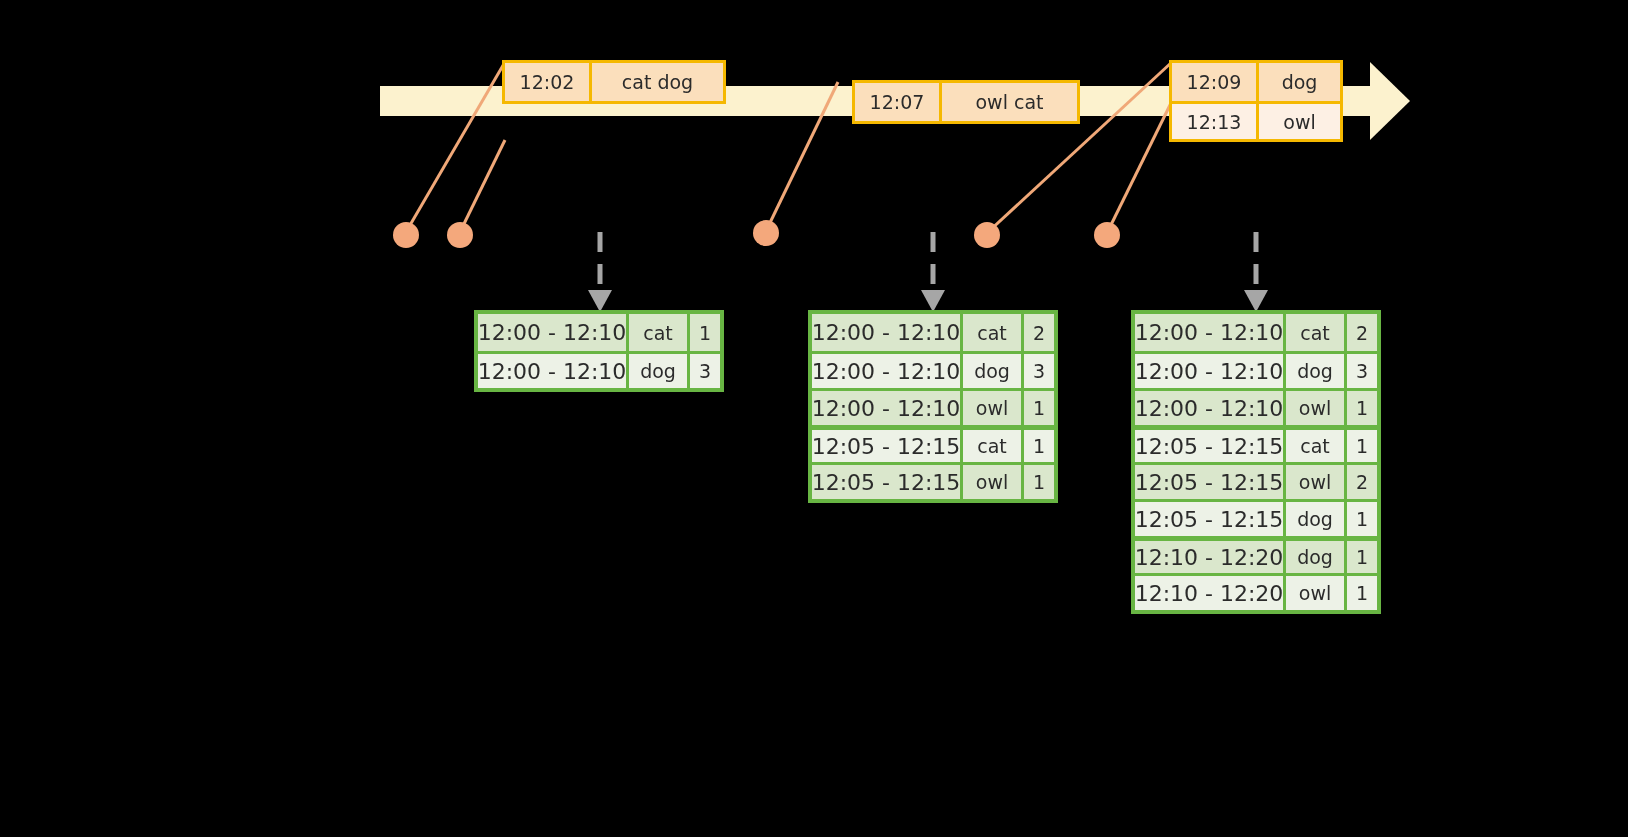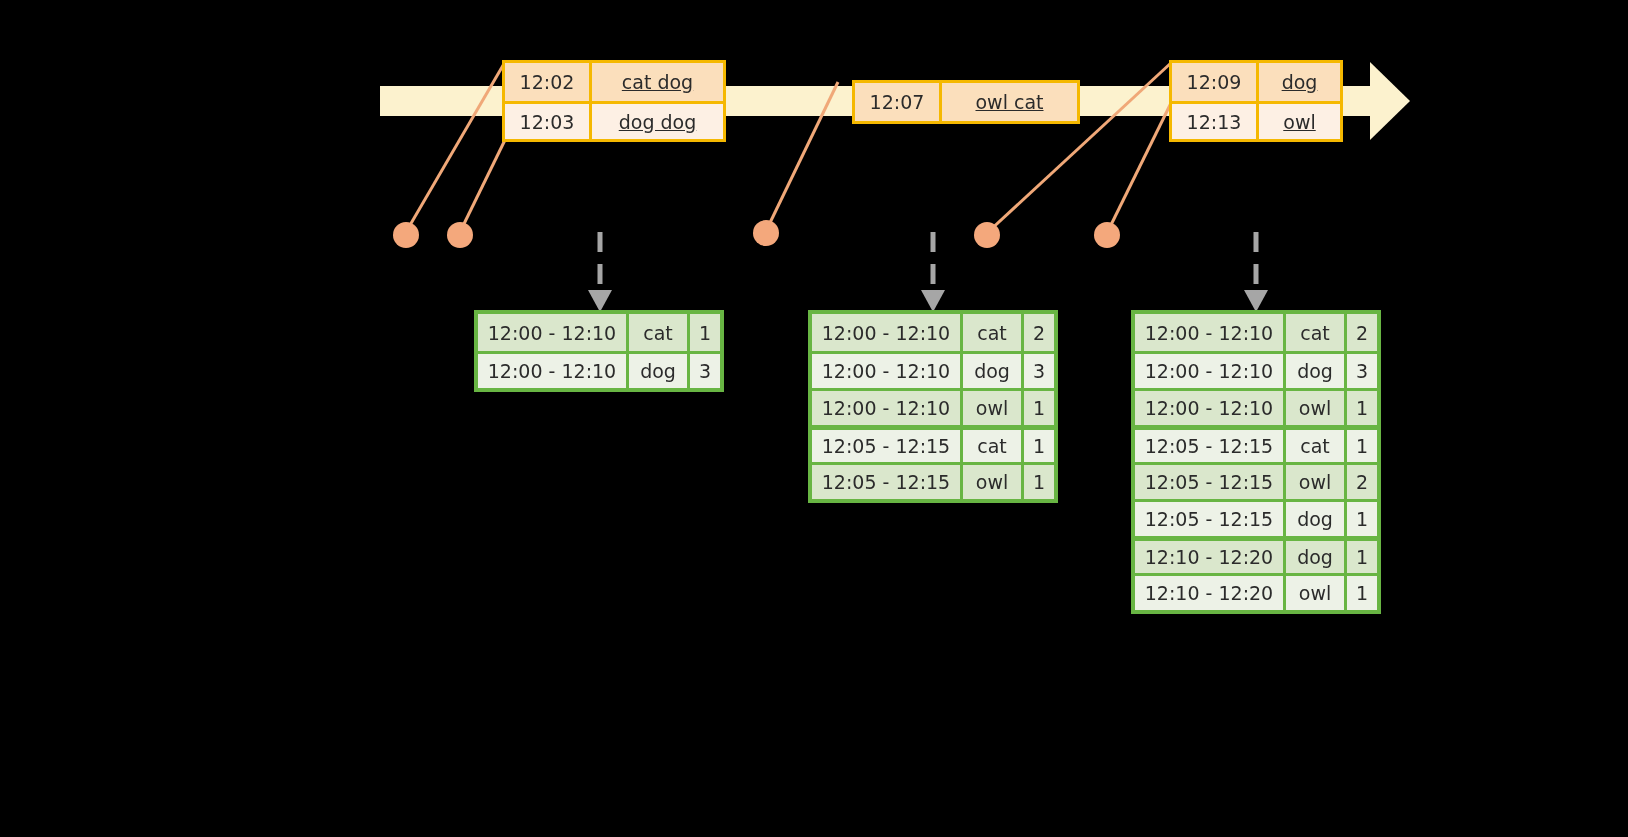--- a/index.html
+++ b/index.html
@@ -10,30 +10,30 @@
 
   
   .evt-box{position:absolute;border:3px solid #F5B800;box-sizing:border-box;}
   .evt-row{display:flex;height:38px;box-sizing:border-box;}
   .evt-row + .evt-row{border-top:3px solid #F5B800;}
   .evt-row.shade-a{background:#FBDFBC;}
   .evt-row.shade-b{background:#FDF0E4;}
   .evt-time{width:84px;display:flex;align-items:center;justify-content:center;
             border-right:3px solid #F5B800;color:#2b2b2b;font-size:19px;}
   .evt-words{flex:1;display:flex;align-items:center;justify-content:center;
-             color:#2b2b2b;font-size:19px;padding:0 18px;white-space:nowrap;text-decoration:underline;}
+             color:#2b2b2b;font-size:19px;padding:0 18px;white-space:nowrap;}
 
   
   .res-table{position:absolute;border:4px solid #68B543;box-sizing:border-box;
              background:#68B543;}
   .res-row{display:flex;height:37px;box-sizing:border-box;}
   .res-row.shade-a{background:#DAE7CC;}
   .res-row.shade-b{background:#EDF2E7;}
   .res-win{display:flex;align-items:center;justify-content:center;
-           color:#2b2b2b;font-size:19px;white-space:nowrap;}
+           color:#2b2b2b;font-size:22px;white-space:nowrap;}
   .res-word{display:flex;align-items:center;justify-content:center;
             color:#2b2b2b;font-size:19px;border-left:3px solid #68B543;}
   .res-cnt{display:flex;align-items:center;justify-content:center;
            color:#2b2b2b;font-size:19px;border-left:3px solid #68B543;}
   .res-row + .res-row{border-top:3px solid #68B543;}
   .res-row.grp-sep{border-top-width:5px;}
 </style>
 </head>
 <body>
 
@@ -63,24 +63,20 @@
     <polygon points="921,290 945,290 933,312" fill="#A6A6A6"></polygon>
 
     <line x1="1256" y1="232" x2="1256" y2="292" stroke="#A6A6A6" stroke-width="5" stroke-dasharray="20,12"></line>
     <polygon points="1244,290 1268,290 1256,312" fill="#A6A6A6"></polygon>
   </svg>
 
   <div class="evt-box" id="evt-box-0" style="left:502px;top:60px;width:224px;">
       <div class="evt-row shade-a">
         <div class="evt-time">12:02</div>
         <div class="evt-words">cat dog</div>
-      </div>
-      <div class="evt-row shade-b">
-        <div class="evt-time">12:03</div>
-        <div class="evt-words">dog dog</div>
       </div>
     </div>
 
   <div class="evt-box" id="evt-box-1" style="left:835px;top:80px;width:228px;margin-left:17px;">
       <div class="evt-row shade-a">
         <div class="evt-time">12:07</div>
         <div class="evt-words">owl cat</div>
       </div>
     </div>
 

